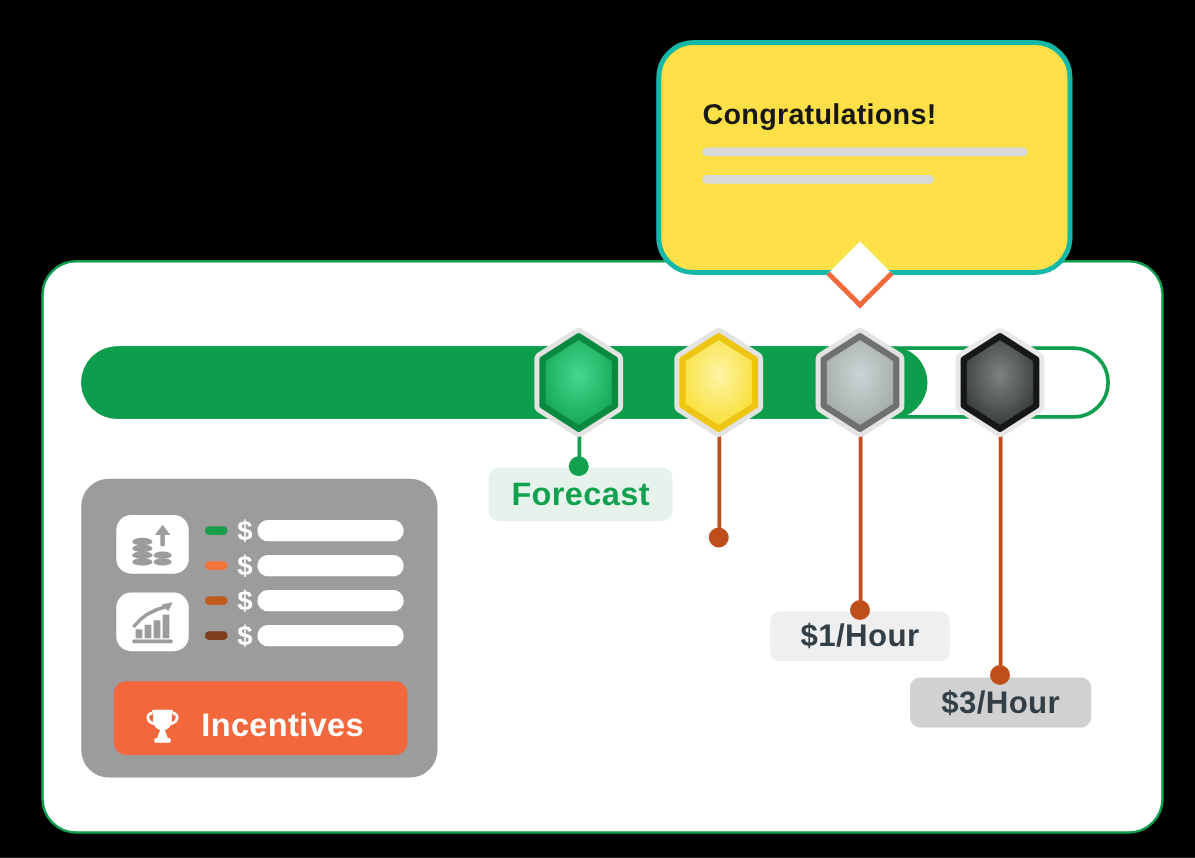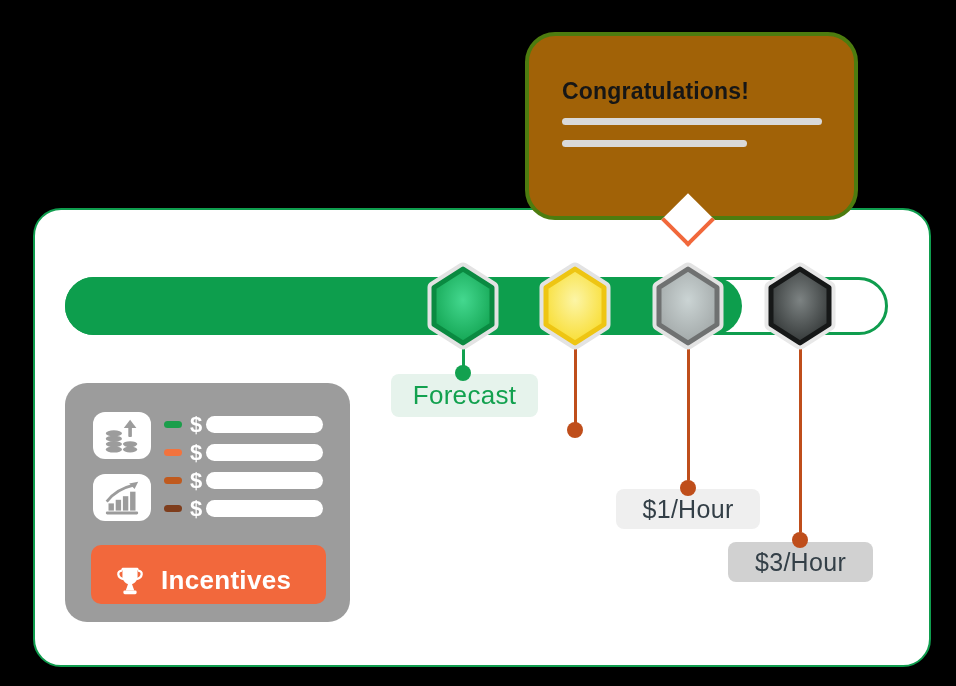--- a/index.html
+++ b/index.html
@@ -21,21 +21,21 @@
   .cline.green{background:#12A14F;}
   .cline.rust{background:#BF4E1B;}
   .cdot{position:absolute;width:16px;height:16px;border-radius:50%;z-index:5;}
   .cdot.green{background:#12A14F;}
   .cdot.rust{background:#BF4E1B;}
 
   .hex{position:absolute;top:262px;z-index:4;}
 
   
   .mlabel{position:absolute;z-index:4;border-radius:8px;text-align:center;
-          font-weight:400;letter-spacing:0.3px;}
+          font-weight:700;letter-spacing:0.3px;}
   .mlabel.forecast{left:391px;top:374px;width:147px;height:43px;line-height:43px;
                    background:#E6F3EC;color:#12A14F;font-size:26px;}
   .mlabel.t1{left:504px;top:432px;width:144px;height:40px;line-height:40px;
              background:#FBF2C4;color:#333F47;font-size:25px;}
   .mlabel.t2{left:616px;top:489px;width:144px;height:40px;line-height:40px;
              background:#EFEFEF;color:#333F47;font-size:25px;}
   .mlabel.t3{left:728px;top:542px;width:145px;height:40px;line-height:40px;
              background:#D1D1D1;color:#333F47;font-size:25px;}
 
   
@@ -54,22 +54,22 @@
         border-radius:9px;z-index:3;}
   .pill.p1{top:416px;} .pill.p2{top:444px;} .pill.p3{top:472px;} .pill.p4{top:500px;}
 
   .btn{position:absolute;left:91px;top:545px;width:235px;height:59px;background:#F2683C;
        border:none;border-radius:10px;z-index:3;display:flex;align-items:center;
        padding:12px 0 0 22px;box-sizing:border-box;cursor:pointer;}
   .btn-label{color:#ffffff;font-weight:700;font-size:26px;margin-left:14px;
              font-family:"Liberation Sans",sans-serif;letter-spacing:0.3px;}
 
   
-  .bubble{position:absolute;left:525px;top:32px;width:333px;height:188px;background:#a16207;
-          border:4px solid #4d7c0f;border-radius:30px;box-sizing:border-box;z-index:6;padding-left:12px;}
+  .bubble{position:absolute;left:525px;top:32px;width:333px;height:188px;background:#fde047;
+          border:4px solid #14b8a6;border-radius:30px;box-sizing:border-box;z-index:6;padding-left:12px;}
   .bubble-title{position:absolute;left:33px;top:42px;font-size:23px;font-weight:700;
                 color:#161616;letter-spacing:0.2px;}
   .ph{position:absolute;left:33px;height:7px;background:#D9D9D9;border-radius:4px;}
   .ph.l1{top:82px;width:260px;} .ph.l2{top:104px;width:185px;}
   .tail{position:absolute;left:669px;top:201px;width:38px;height:38px;background:#ffffff;
         border-right:4px solid #F1683B;border-bottom:4px solid #F1683B;box-sizing:border-box;
         transform:rotate(45deg);z-index:7;}
 </style>
 </head>
 <body>

